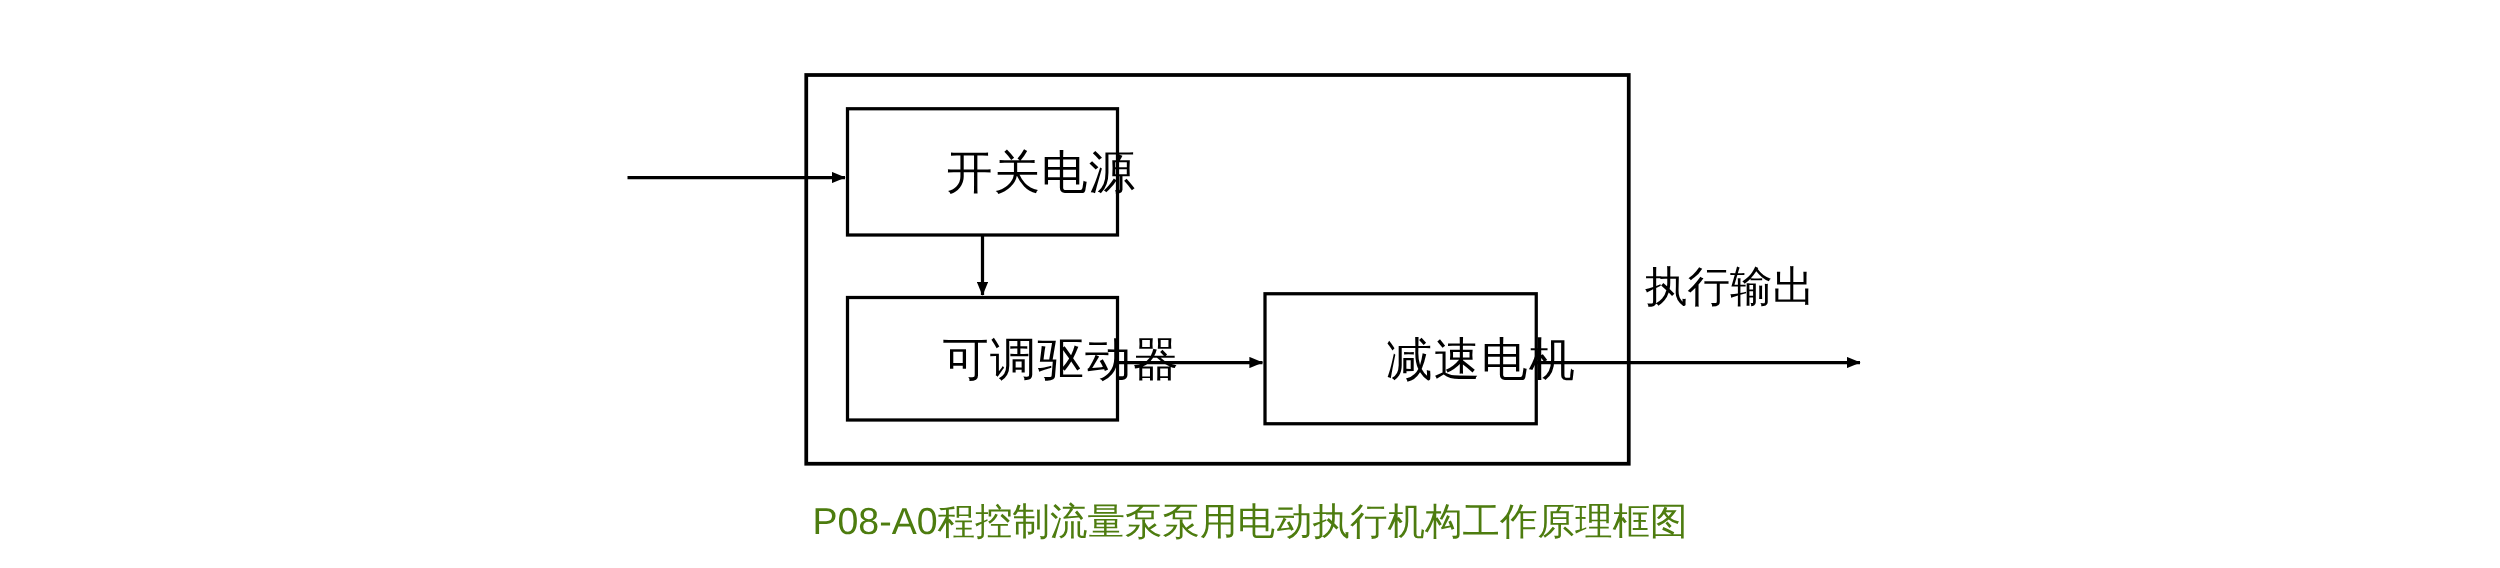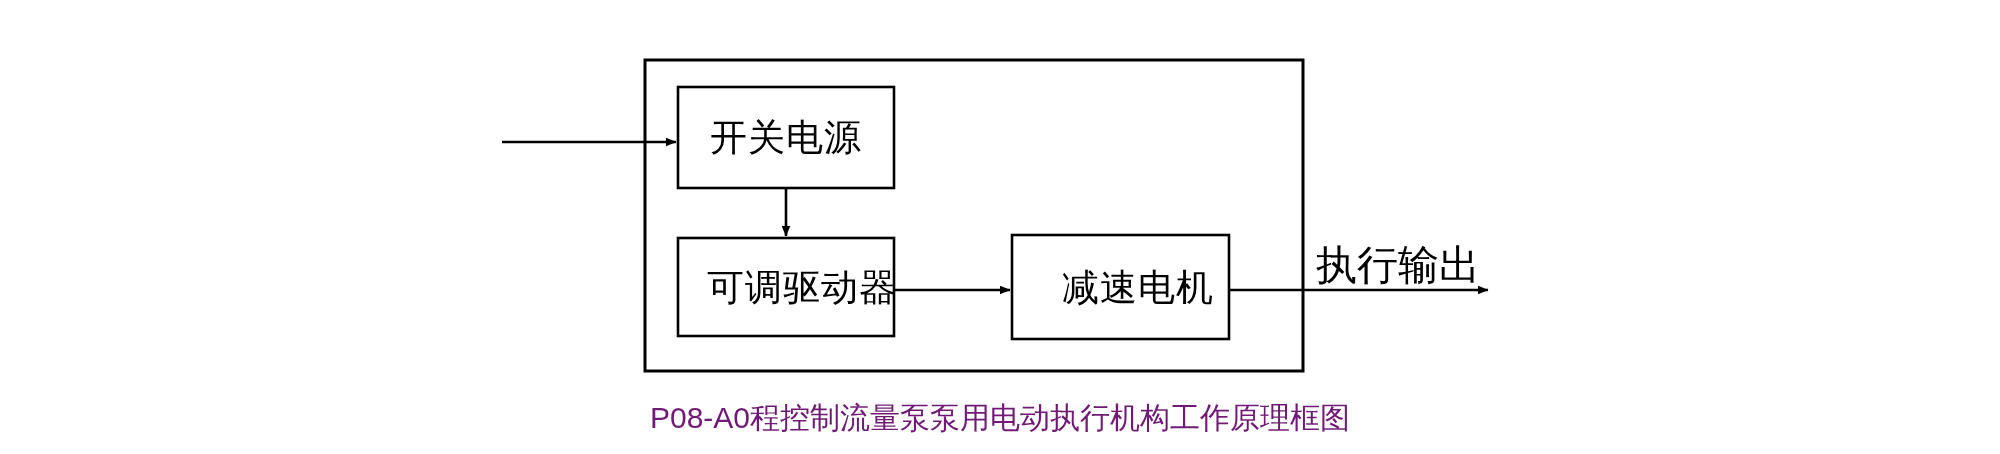--- a/index.html
+++ b/index.html
@@ -29,20 +29,21 @@
     position: absolute;
     display: flex;
     align-items: center;
     justify-content: center;
     color: #000000;
     font-size: 37px;
     line-height: 1;
     letter-spacing: 1px;
     white-space: nowrap;
     font-family: "Liberation Sans", "DejaVu Sans", sans-serif;
+    padding-left: 47px;
   }
   #label-switching-power {
     left: 678px;
     top: 87px;
     width: 216px;
     height: 101px;
   }
   #label-adjustable-driver {
     left: 694px;
     top: 238px;
@@ -52,36 +53,35 @@
   #label-gear-motor {
     left: 1012px;
     top: 235px;
     width: 252px;
     height: 104px;
   }
   #label-output {
     position: absolute;
     left: 1316px;
     top: 213px;
-    font-size: 41px;
+    font-size: 34px;
     line-height: 1;
     white-space: nowrap;
     color: #000000;
     font-family: "Liberation Sans", "DejaVu Sans", sans-serif;
-    margin-top: 32px;
   }
   #diagram-caption {
     position: absolute;
     left: 0;
     top: 400px;
     width: 2000px;
     text-align: center;
     font-size: 30px;
     line-height: 1.2;
-    color: #701a75;
+    color: #4d7c0f;
     white-space: nowrap;
     font-family: "Liberation Sans", "DejaVu Sans", sans-serif;
   }
 </style>
 </head>
 <body>
 
 <div id="canvas">
 
   <svg id="diagram-svg" viewBox="0 0 2000 454" xmlns="http://www.w3.org/2000/svg">

